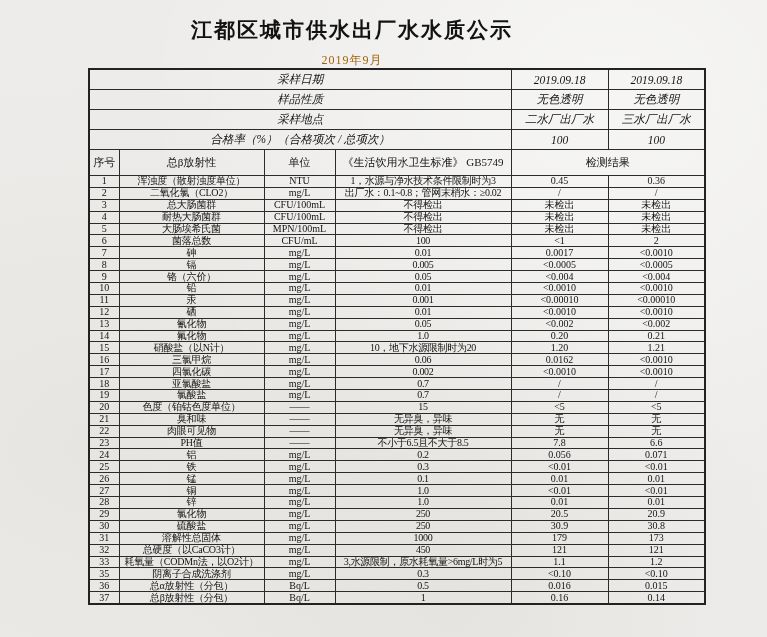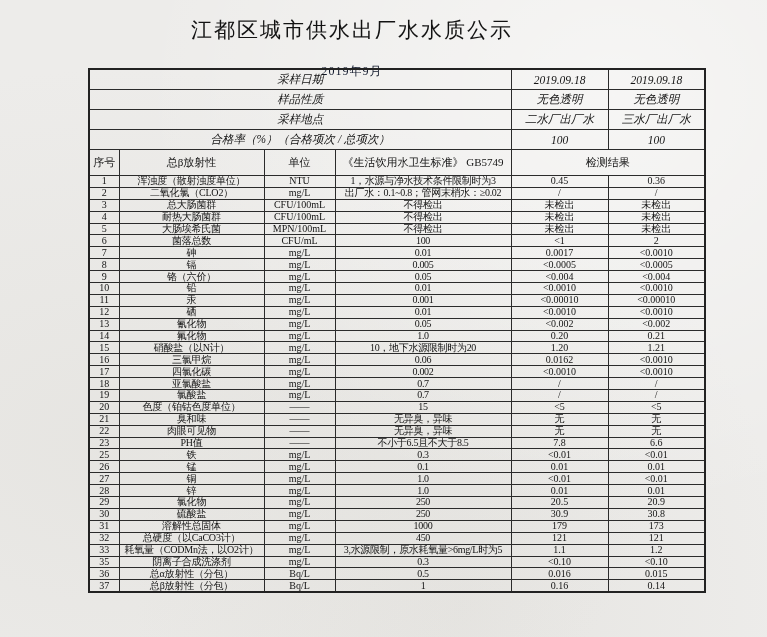--- a/index.html
+++ b/index.html
@@ -21,30 +21,30 @@
     pointer-events: none;
   }
 
   .header-block {
     position: absolute; left: 0; top: 16px; width: 704px;
     text-align: center; z-index: 2;
   }
   .doc-title {
     margin: 0;
     font-family: "Liberation Sans", sans-serif;
-    font-weight: 400;
+    font-weight: 700;
     font-size: 21px;
     letter-spacing: 2px;
     color: #121212;
   }
   .doc-subtitle {
-    margin-top: 19px;
+    margin-top: 8px;
     font-size: 12px;
     letter-spacing: 1px;
-    color: #0f172a;
+    color: #a16207;
   }
 
   table.results {
     position: absolute; left: 88px; top: 68px;
     width: 616px;
     border-collapse: collapse;
     table-layout: fixed;
     z-index: 2;
     border: 2px solid #222;
   }
@@ -287,20 +287,28 @@
       </tr>
       <tr class="data-row">
         <td>23</td>
         <td class="cell-item">PH值</td>
         <td>——</td>
         <td class="cell-standard">不小于6.5且不大于8.5</td>
         <td>7.8</td>
         <td>6.6</td>
       </tr>
       <tr class="data-row">
+        <td>24</td>
+        <td class="cell-item">铝</td>
+        <td>mg/L</td>
+        <td class="cell-standard">0.2</td>
+        <td>0.056</td>
+        <td>0.071</td>
+      </tr>
+      <tr class="data-row">
         <td>25</td>
         <td class="cell-item">铁</td>
         <td>mg/L</td>
         <td class="cell-standard">0.3</td>
         <td>&lt;0.01</td>
         <td>&lt;0.01</td>
       </tr>
       <tr class="data-row">
         <td>26</td>
         <td class="cell-item">锰</td>

